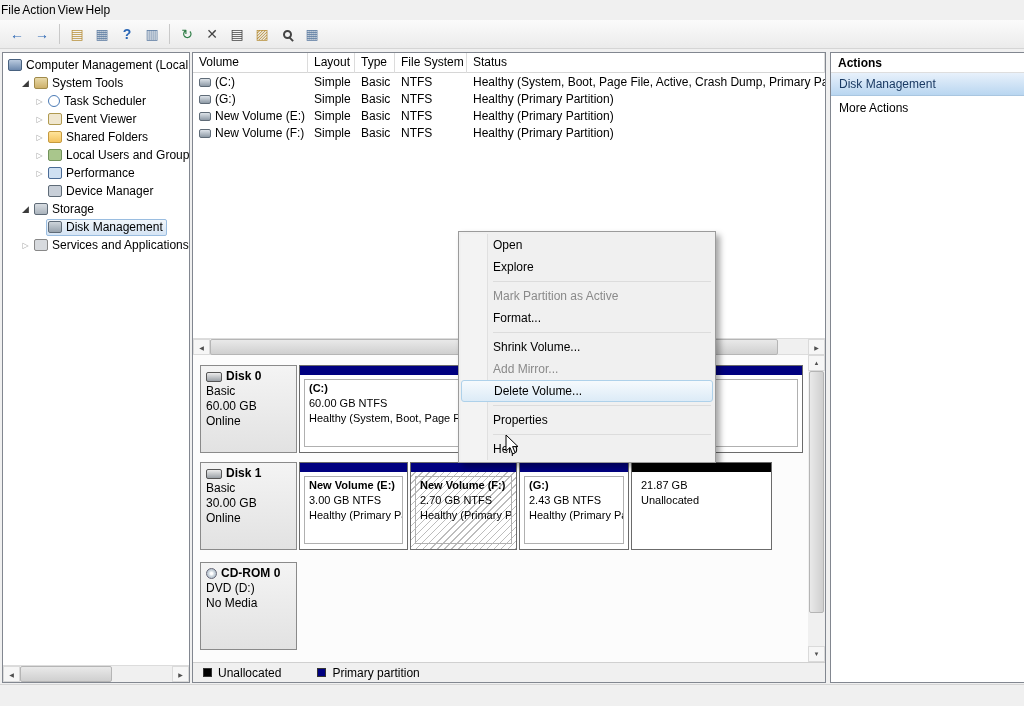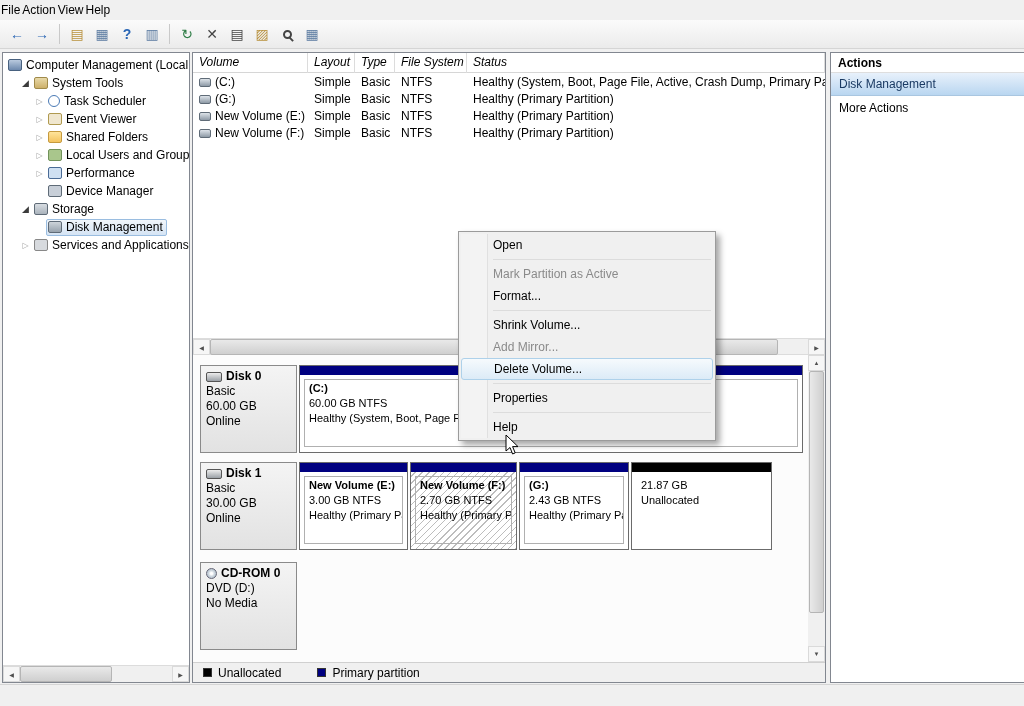--- a/index.html
+++ b/index.html
@@ -49,21 +49,21 @@
   .row-content{display:flex;align-items:center;height:17px;padding:0 3px 0 1px;border:1px solid transparent;}
   .tree-item.selected .row-content{background:linear-gradient(#f1f6fb,#d5e4f4);border-color:#9abde0;border-radius:2px;}
 
   
   .tree-scroll{position:absolute;left:0;right:0;bottom:0;height:17px;background:#f0f0f0;display:flex;border-top:1px solid #dcdcdc;}
   .sb-btn{width:17px;height:16px;background:#f6f6f6;border:1px solid #dadada;display:flex;align-items:center;justify-content:center;font-size:6px;color:#505050;flex:none;}
   .sb-thumb-h{height:16px;background:linear-gradient(#e9e9e9,#cfcfcf);border:1px solid #b5b5b5;border-radius:2px;flex:none;}
   .sb-track{flex:1;}
 
   
-  .vt-header{display:flex;height:20px;border-bottom:1px solid #d6d6d6;background:#fff;align-items:center;font-style:italic;}
+  .vt-header{display:flex;height:20px;border-bottom:1px solid #d6d6d6;background:#fff;align-items:center;}
   .vt-hcol{height:20px;line-height:19px;padding:0 6px;border-right:1px solid #dcdcdc;white-space:nowrap;overflow:hidden;}
   .col-volume{width:115px;flex:none;}.col-layout{width:47px;flex:none;}.col-type{width:40px;flex:none;}.col-fs{width:72px;flex:none;}.col-status{flex:1;min-width:0;}
   .vt-row{display:flex;height:17px;align-items:center;white-space:nowrap;}
   .vt-cell{padding:0 6px;overflow:hidden;white-space:nowrap;}
   .mini-disk{display:inline-block;width:12px;height:9px;background:linear-gradient(#dde3e9,#8e9aa6);border:1px solid #5f6b77;border-radius:2px;margin-right:4px;vertical-align:-1px;}
 
   
   .h-scroll{position:absolute;left:0;right:0;top:285px;height:17px;background:#f0f0f0;display:flex;border-top:1px solid #dcdcdc;border-bottom:1px solid #dcdcdc;}
 
   
@@ -395,20 +395,21 @@
   <div class="actions-more">
     <span>More Actions</span>
     <span class="submenu-arrow">▸</span>
   </div>
 </div>
 
 <div class="statusbar"></div>
 
 <div class="context-menu">
   <div class="cm-item">Open</div>
+  <div class="cm-item">Explore</div>
   <div class="cm-sep"></div>
   <div class="cm-item disabled">Mark Partition as Active</div>
   <div class="cm-item">Format...</div>
   <div class="cm-sep"></div>
   <div class="cm-item">Shrink Volume...</div>
   <div class="cm-item disabled">Add Mirror...</div>
   <div class="cm-item highlight">Delete Volume...</div>
   <div class="cm-sep"></div>
   <div class="cm-item">Properties</div>
   <div class="cm-sep"></div>

